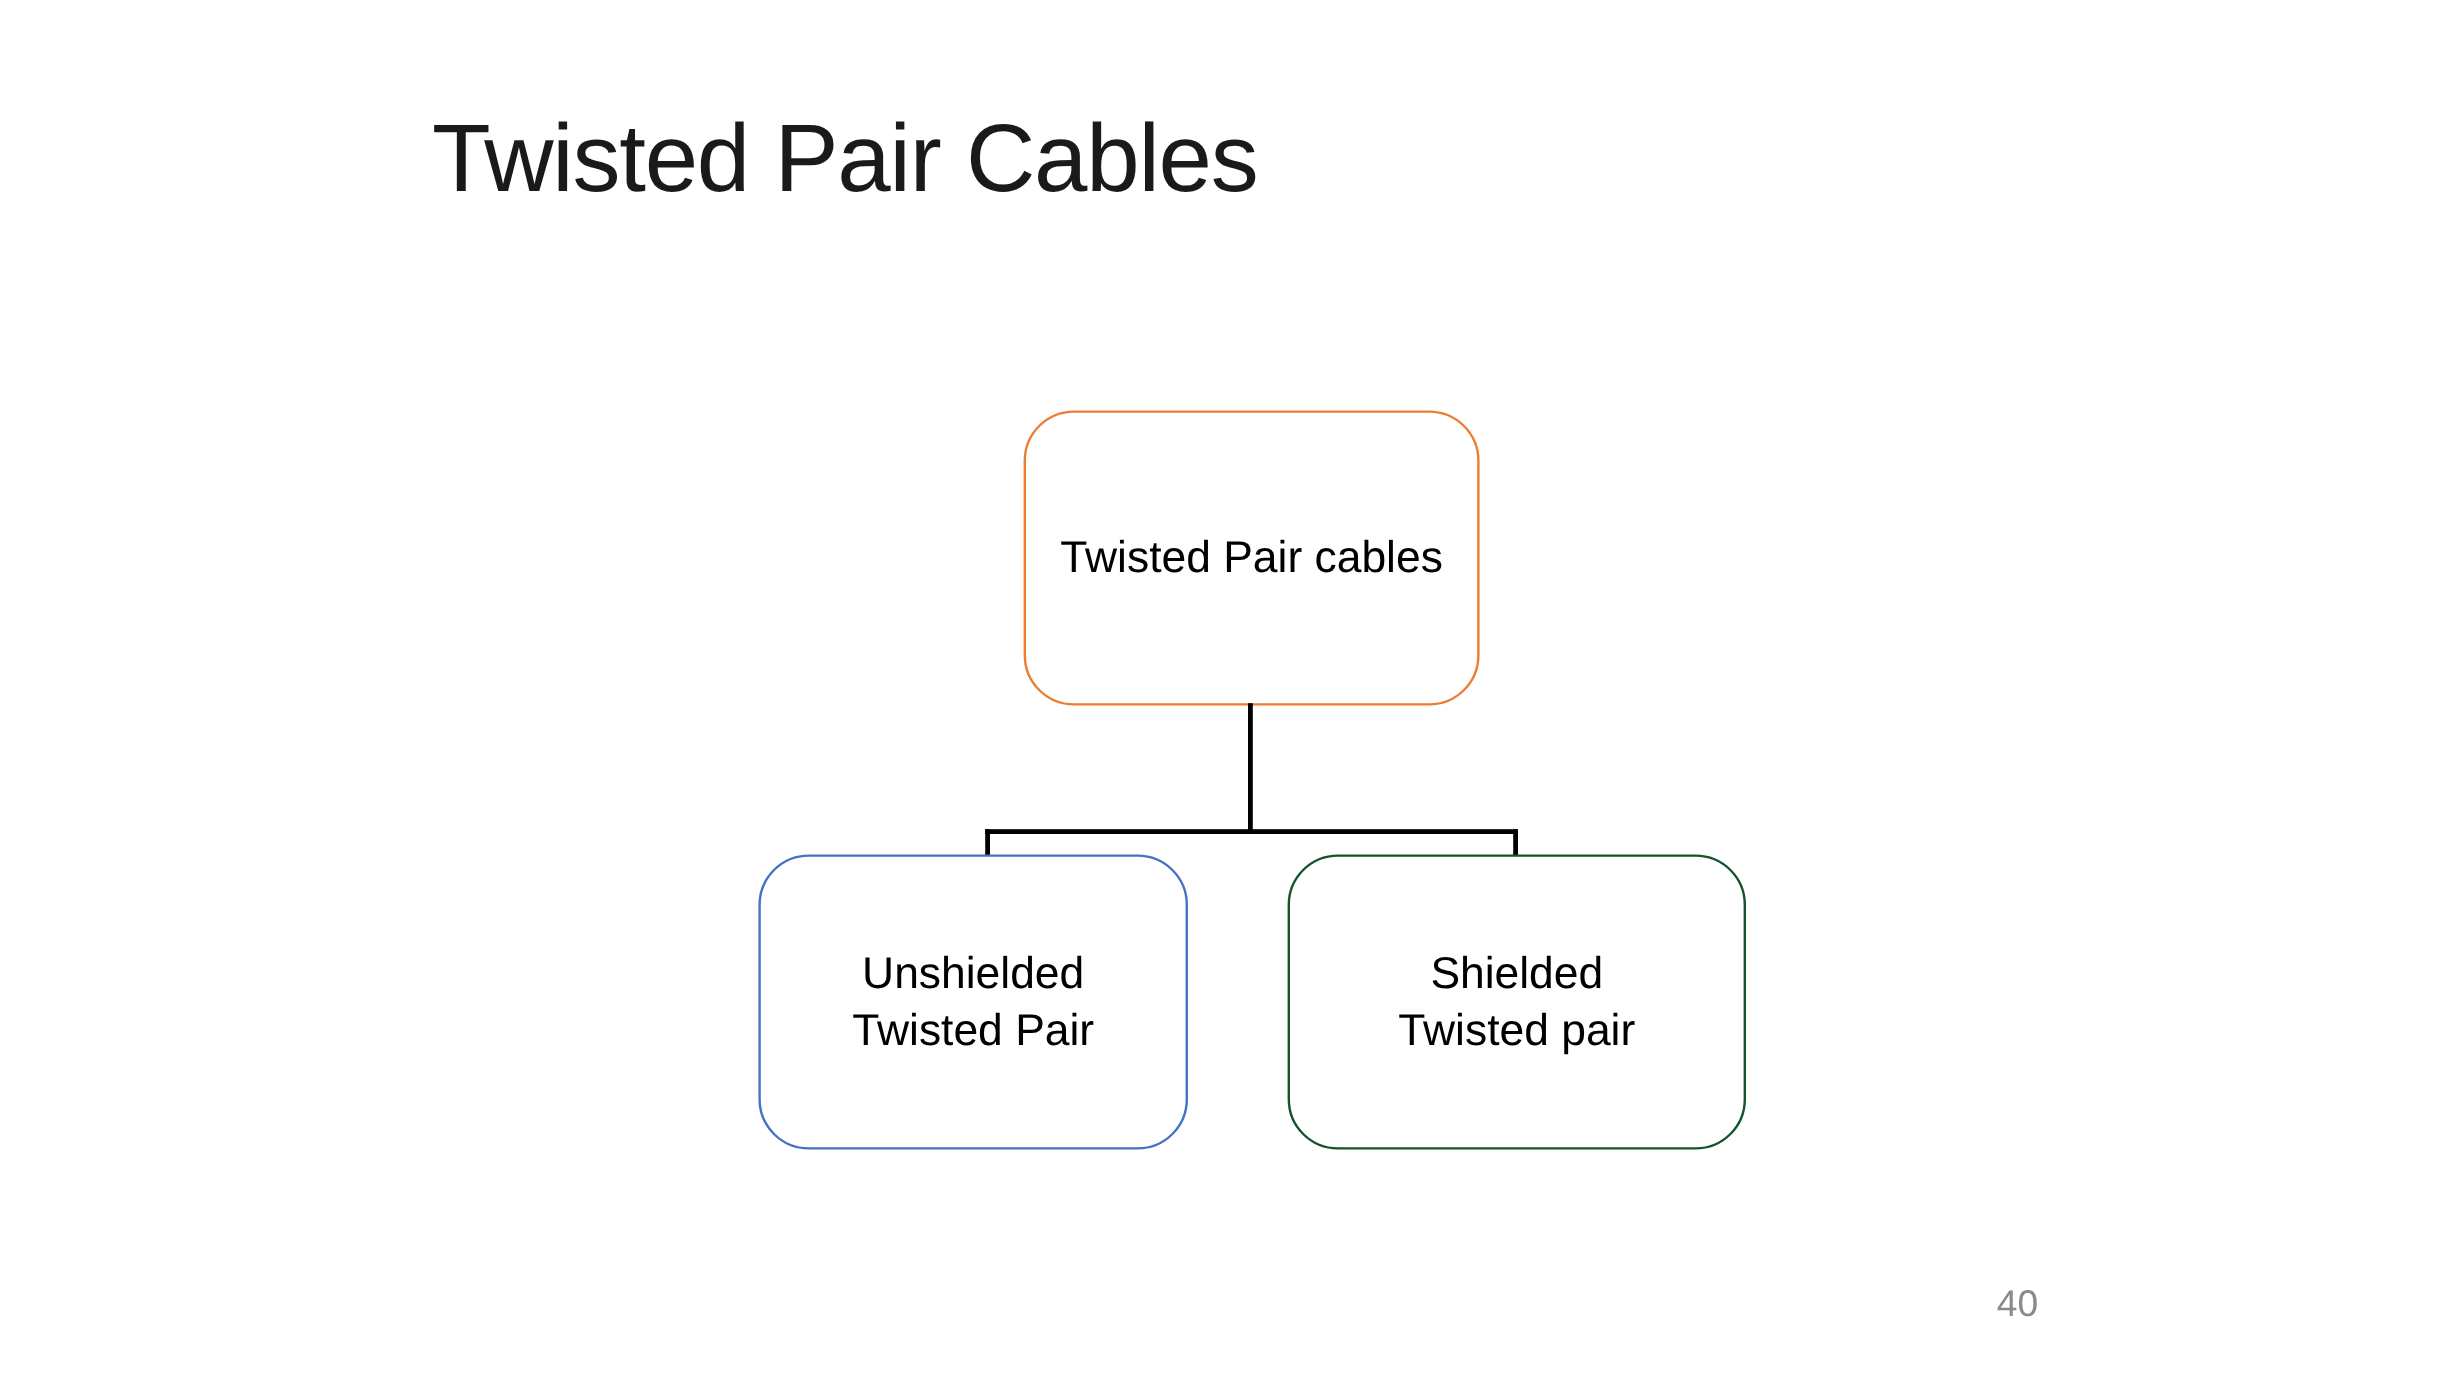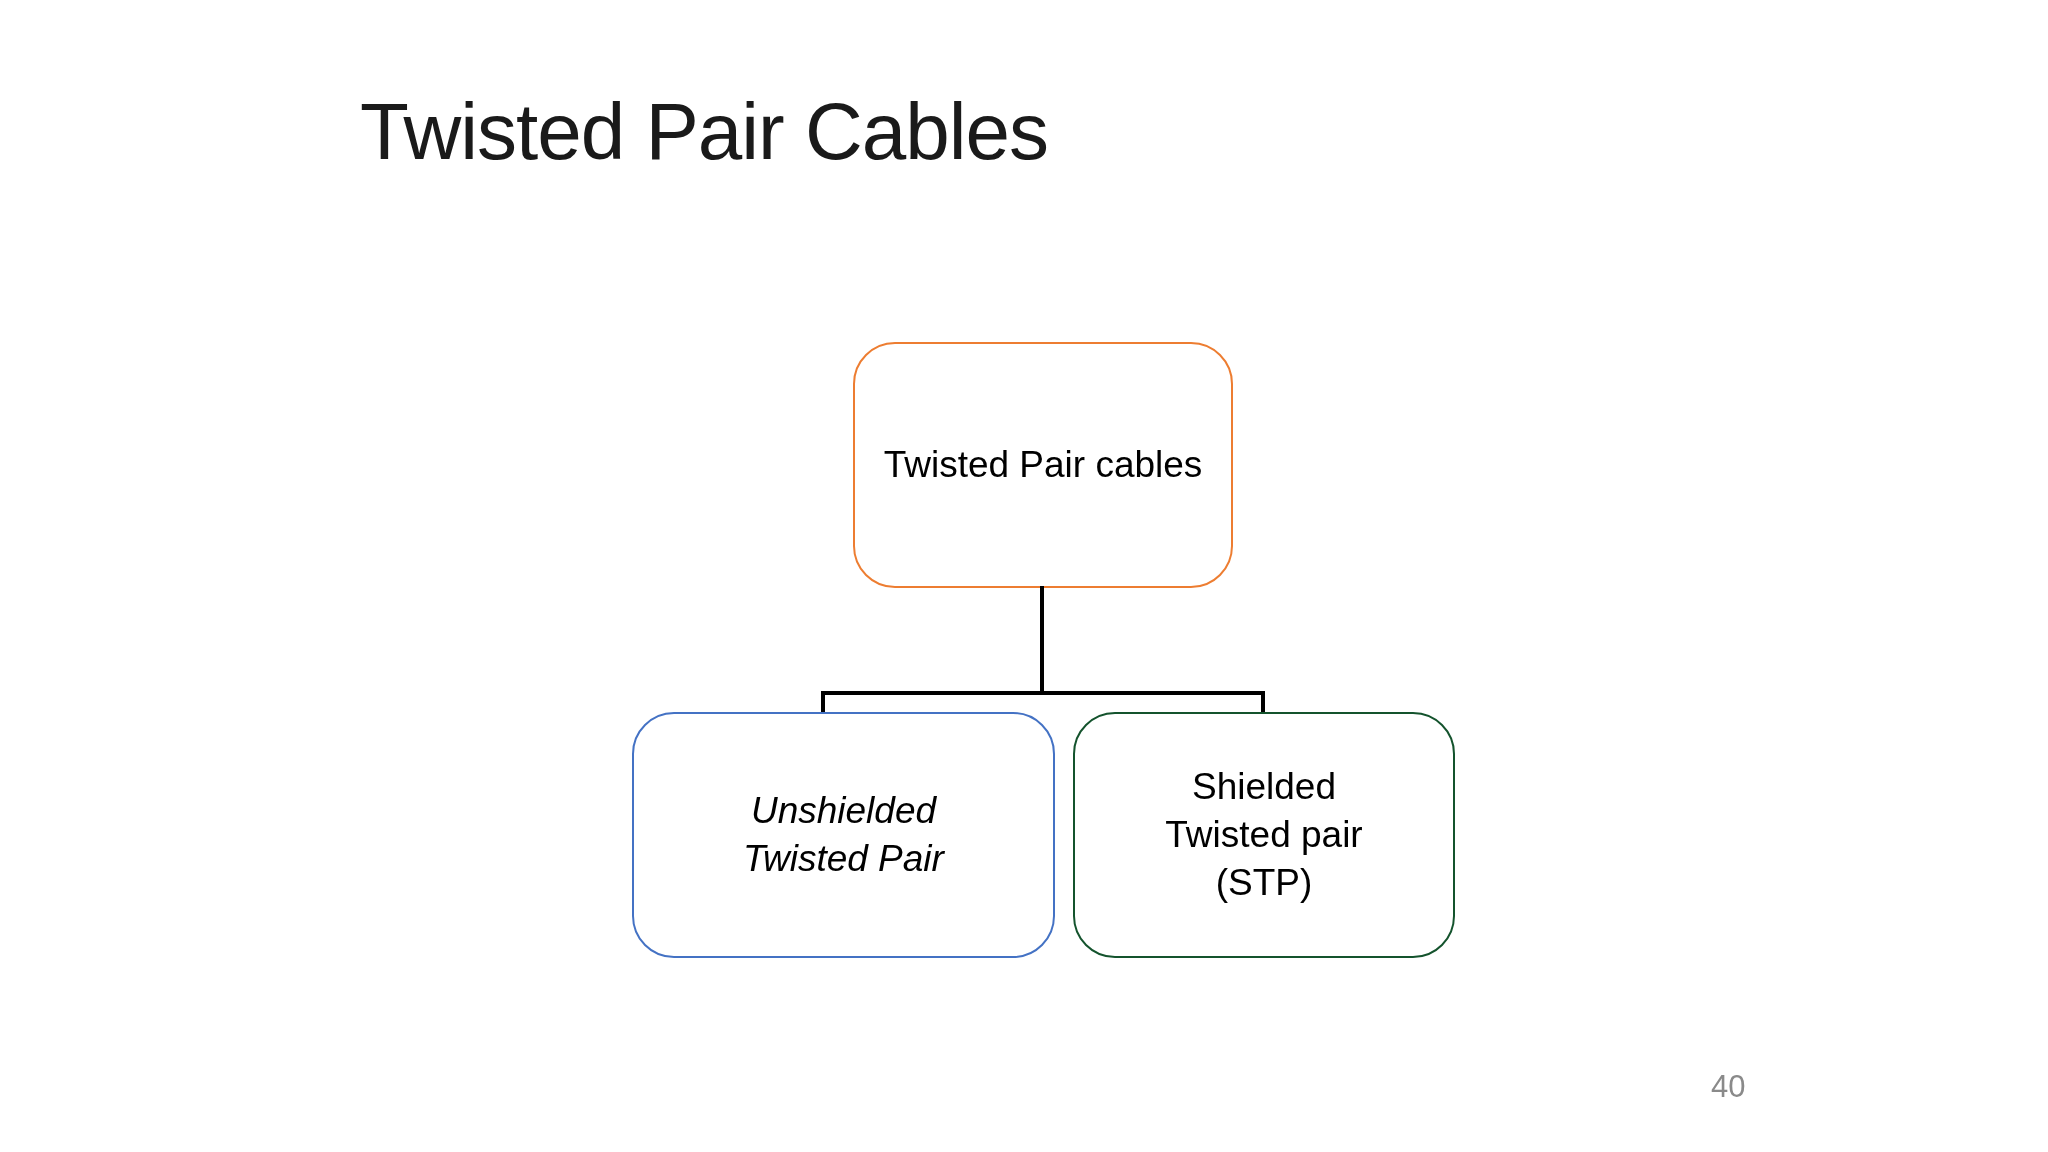--- a/index.html
+++ b/index.html
@@ -46,24 +46,23 @@
   .node-root {
     left: 853px;
     top: 342px;
     width: 380px;
     height: 246px;
     border: 2px solid #ED7D31;
   }
   .node-utp {
     left: 632px;
     top: 712px;
-    width: 423px;
+    width: 358px;
     height: 246px;
     border: 2px solid #4472C4;
-    font-style: italic;
   }
   .node-stp {
     left: 1073px;
     top: 712px;
     width: 382px;
     height: 246px;
     border: 2px solid #14532d;
   }
   .connector {
     position: absolute;
@@ -73,21 +72,20 @@
   .conn-crossbar  { left: 821px;  top: 691px; width: 444px; height: 4px;  }
   .conn-drop-left { left: 821px;  top: 691px; width: 4px;   height: 23px; }
   .conn-drop-right{ left: 1261px; top: 691px; width: 4px;   height: 23px; }
   .page-number {
     position: absolute;
     left: 1664px;
     top: 1070px;
     font-size: 31px;
     color: #8a8a8a;
     line-height: 1.1;
-    margin-left: 47px;
   }
 </style>
 </head>
 <body>
 
 <div class="slide">
 
   <h1 class="title">Twisted Pair Cables</h1>
 
   <div>
@@ -105,21 +103,20 @@
       <div>
         <div>Unshielded</div>
         <div>Twisted Pair</div>
       </div>
     </div>
 
     <div class="node node-stp">
       <div>
         <div>Shielded</div>
         <div>Twisted pair</div>
-        <div>(STP)</div>
       </div>
     </div>
 
   </div>
 
   <div class="page-number">40</div>
 
 </div>
 
 </body></html>

